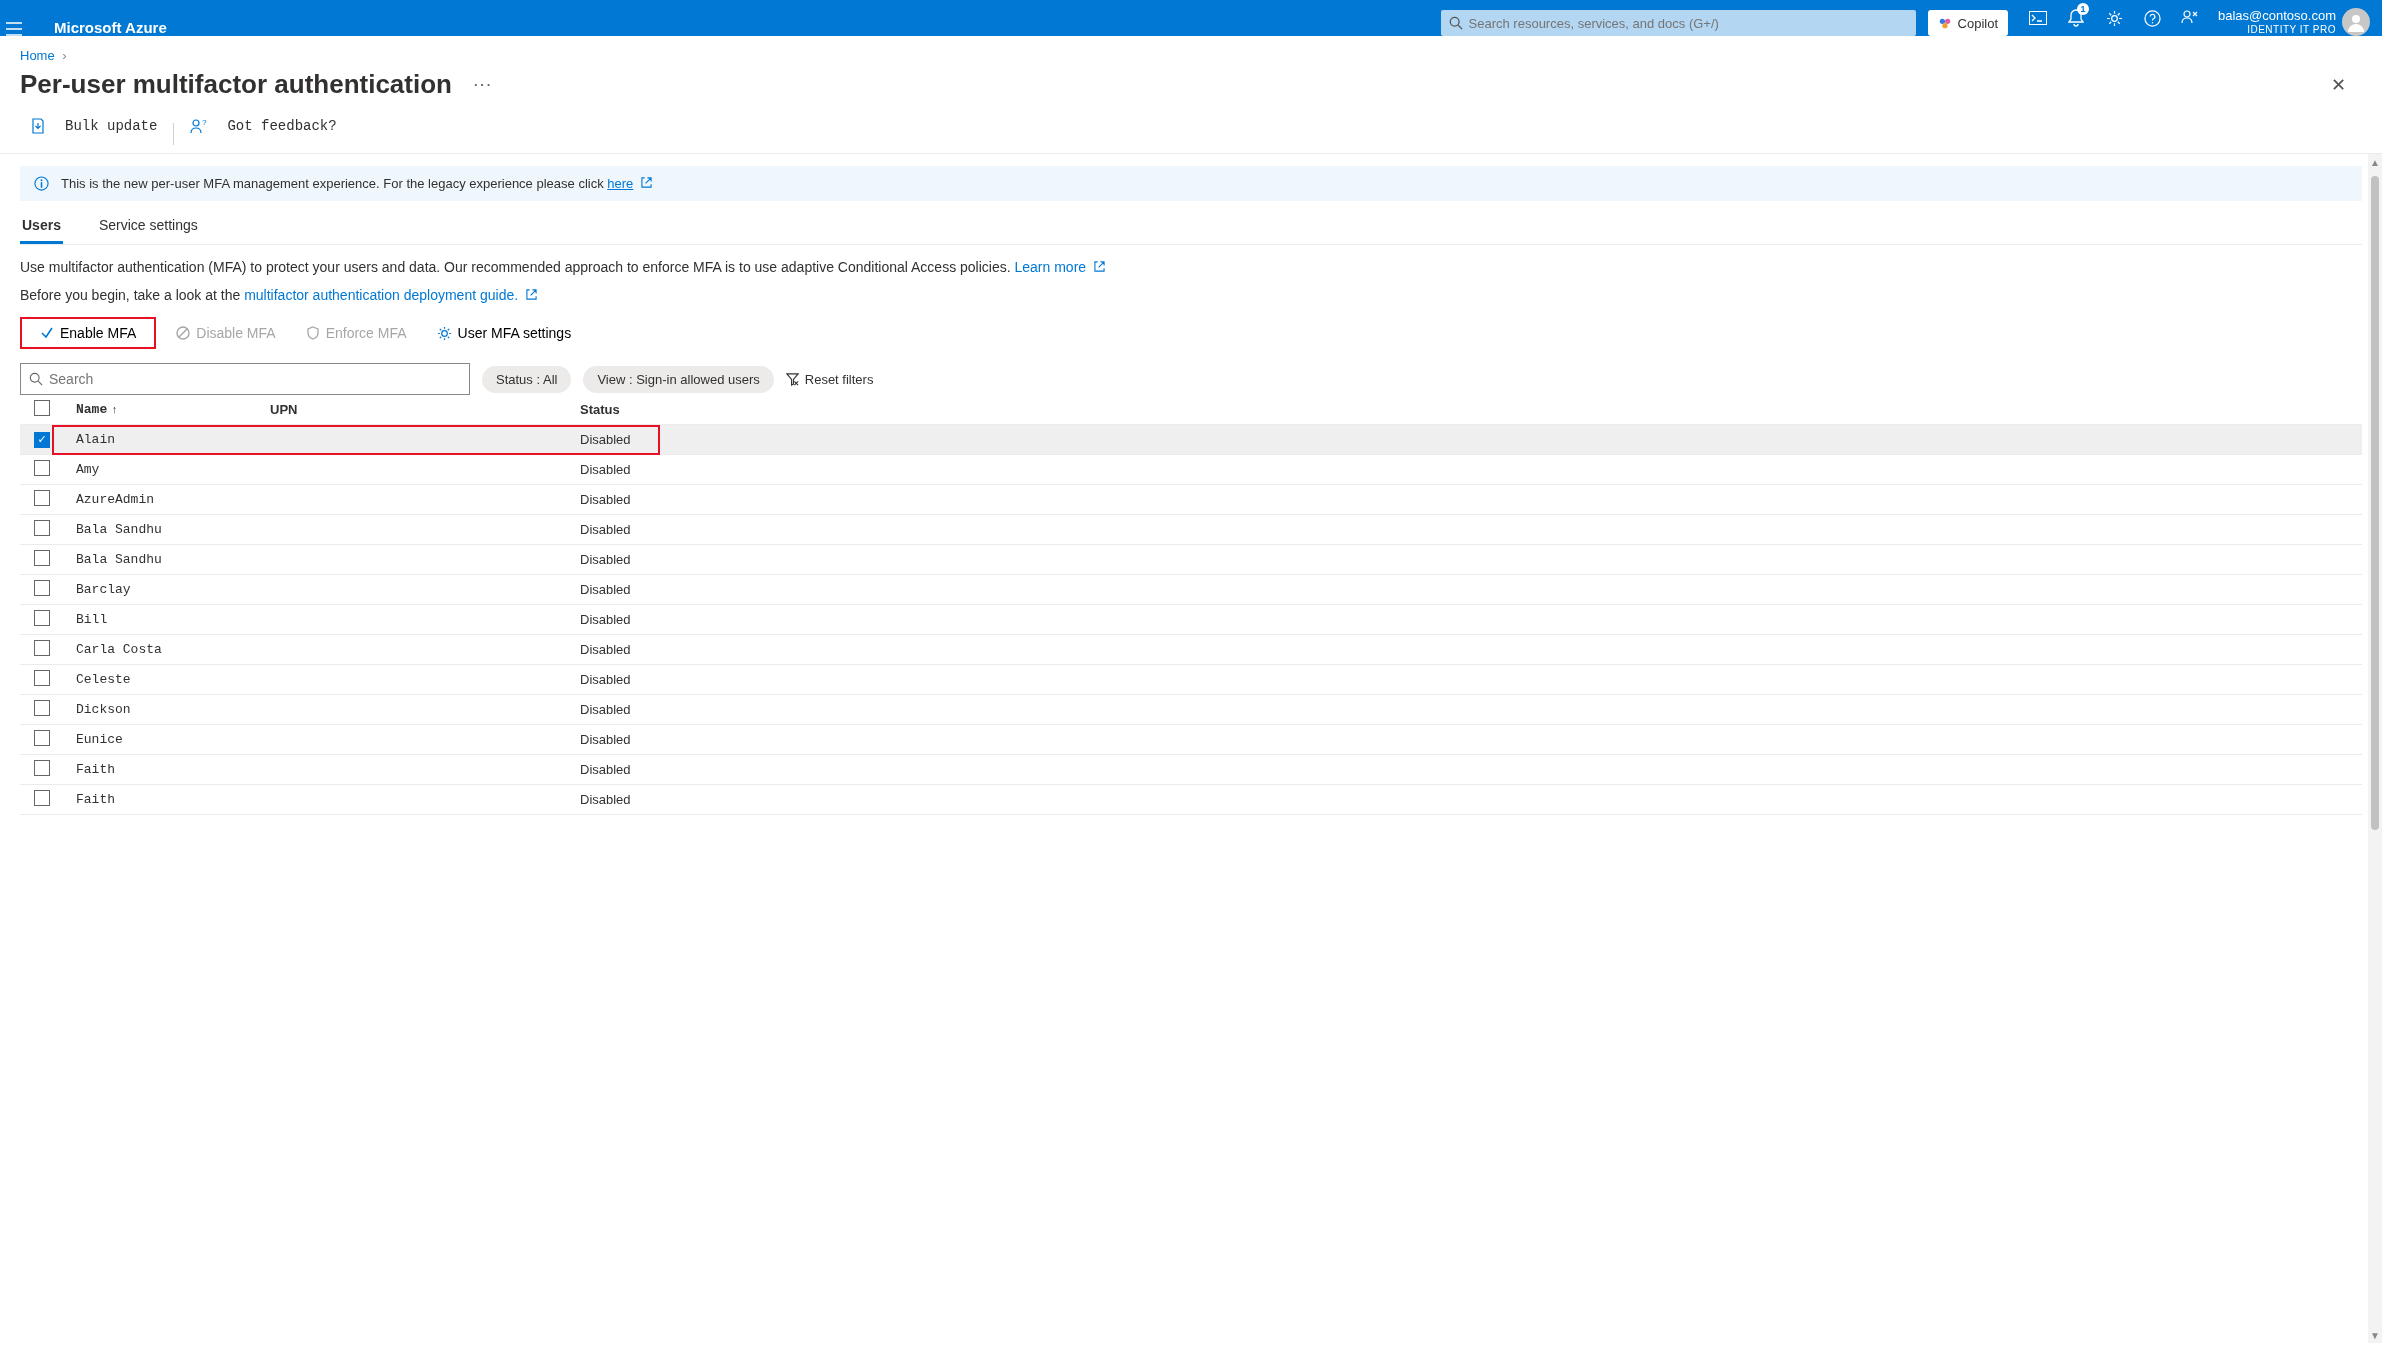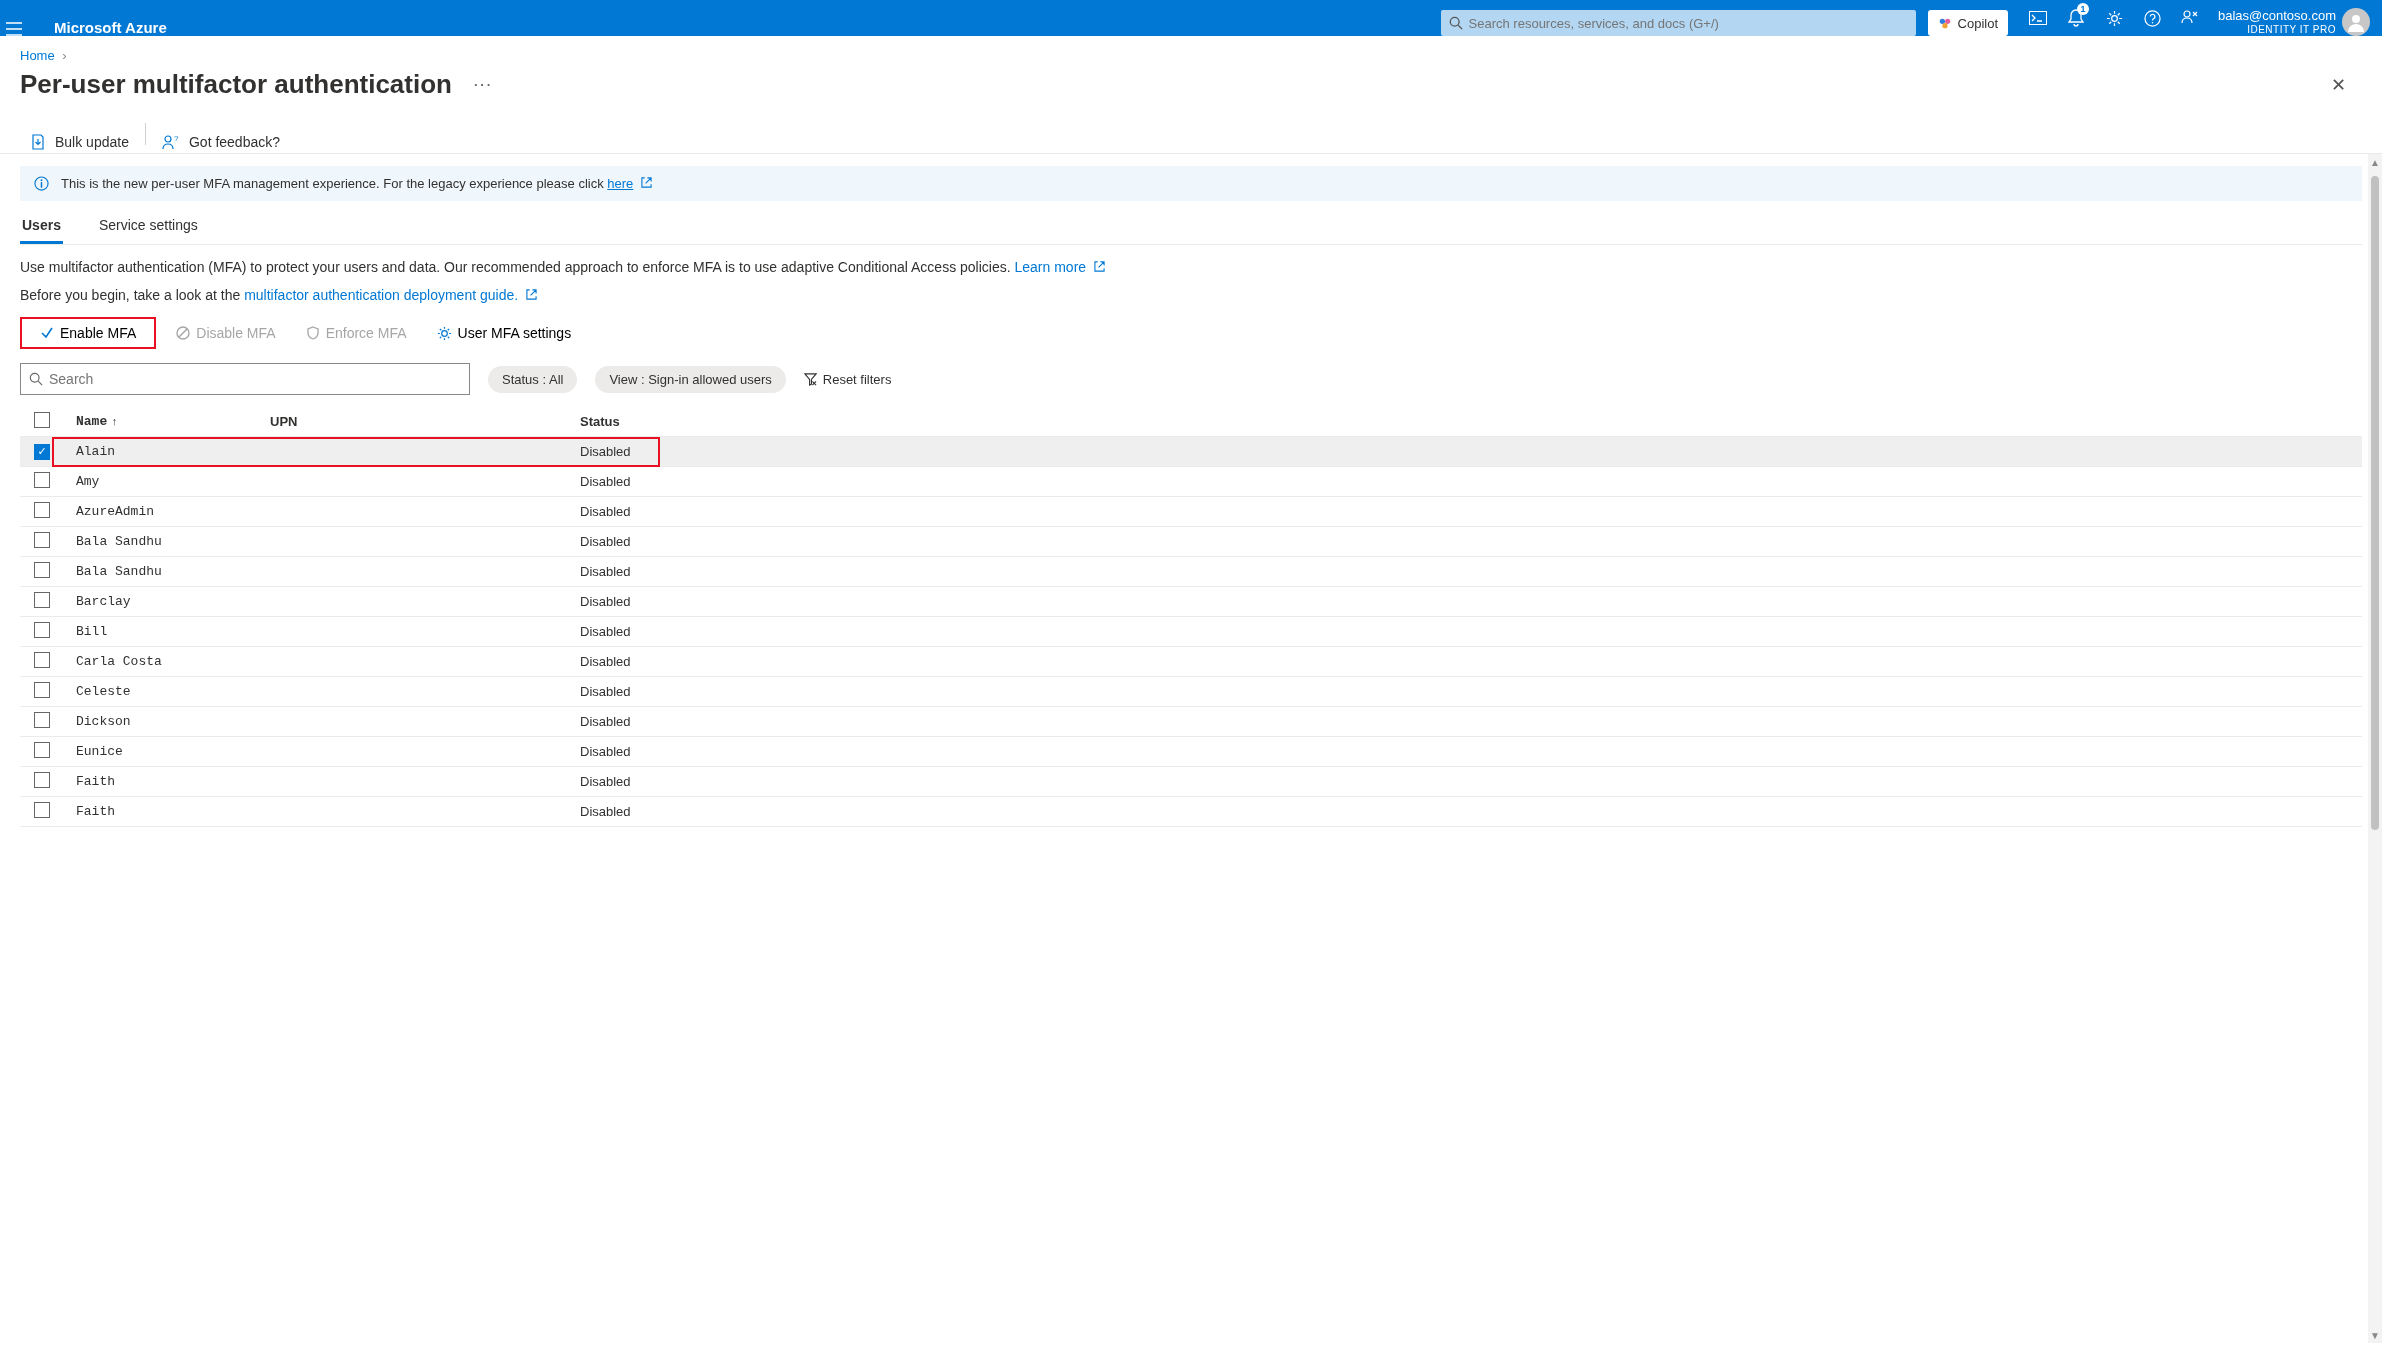--- a/index.html
+++ b/index.html
@@ -26,21 +26,21 @@
 .crumb a { color: #0078d4; text-decoration: none; }
 .crumb .chev { color: #888; margin: 0 4px; }
 
 .page-head { padding: 6px 20px 14px 20px; display: flex; align-items: center; }
 .page-title { font-size: 26px; font-weight: 600; flex: 0 0 auto; }
 .more-icon { margin-left: 22px; color: #666; cursor: pointer; letter-spacing: 2px; font-weight: bold; }
 .head-spacer { flex: 1; }
 .close-x { font-size: 18px; color: #555; cursor: pointer; padding: 4px 8px; margin-right: 8px; }
 
 .cmdbar { padding: 0 20px; display: flex; align-items: center; height: 40px; border-bottom: 1px solid #edebe9; }
-.cmdbar .cmd { display: flex; align-items: flex-end; gap: 9px; padding: 0 10px; height: 32px; font-size: 14px; cursor: pointer; }
+.cmdbar .cmd { display: flex; align-items: flex-start; gap: 19px; padding: 0 10px; height: 32px; font-size: 14px; cursor: pointer; font-family: Liberation Mono, monospace; }
 .cmdbar .sep { width: 1px; height: 22px; background: #d0d0d0; margin: 0 6px; }
 
 .content { padding: 12px 20px 0 20px; position: relative; height: calc(100vh - 36px - 30px - 56px - 40px); overflow: hidden; }
 
 .info-banner { background: #eff6fc; padding: 10px 14px; font-size: 13px; display: flex; align-items: flex-start; gap: 12px; margin-bottom: 10px; }
 .info-banner a { color: #0078d4; text-decoration: underline; }
 .info-icon { color: #0078d4; }
 .ext-icon { color: #0078d4; margin-left: 4px; }
 
 .tabs { display: flex; gap: 34px; border-bottom: 1px solid #edebe9; margin-bottom: 14px; font-size: 14px; }
@@ -50,21 +50,21 @@
 .desc { font-size: 14px; margin-bottom: 12px; }
 .desc a { color: #0078d4; text-decoration: none; }
 .desc2 { font-size: 14px; margin-bottom: 14px; }
 .desc2 a { color: #0078d4; text-decoration: none; }
 
 .actionrow { display: flex; align-items: center; gap: 10px; margin-bottom: 14px; }
 .actbtn { display: flex; align-items: center; gap: 6px; padding: 4px 10px; font-size: 14px; cursor: pointer; background: none; border: none; }
 .actbtn.disabled { color: #a6a6a6; cursor: default; }
 .highlight-red { border: 2px solid #e81123; padding: 2px 8px; }
 
-.filterrow { display: flex; align-items: center; gap: 18px; margin-bottom: 12px; }
+.filterrow { display: flex; align-items: center; gap: 12px; }
 .searchusers { width: 450px; height: 32px; border: 1px solid #8a8886; display: flex; align-items: center; padding: 0 8px; }
 .searchusers input { border: none; flex: 1; outline: none; font-size: 14px; }
 .pill { background: #edebe9; border-radius: 16px; padding: 6px 14px; font-size: 13px; cursor: pointer; }
 .reset { display: flex; align-items: center; gap: 6px; font-size: 13px; cursor: pointer; }
 
 
 .table-wrap { position: relative; }
 .table-header, .table-row { display: flex; align-items: center; border-bottom: 1px solid #edebe9; height: 30px; }
 .table-header { font-weight: 600; font-size: 13px; }
 .col-check { width: 50px; padding-left: 14px; }

